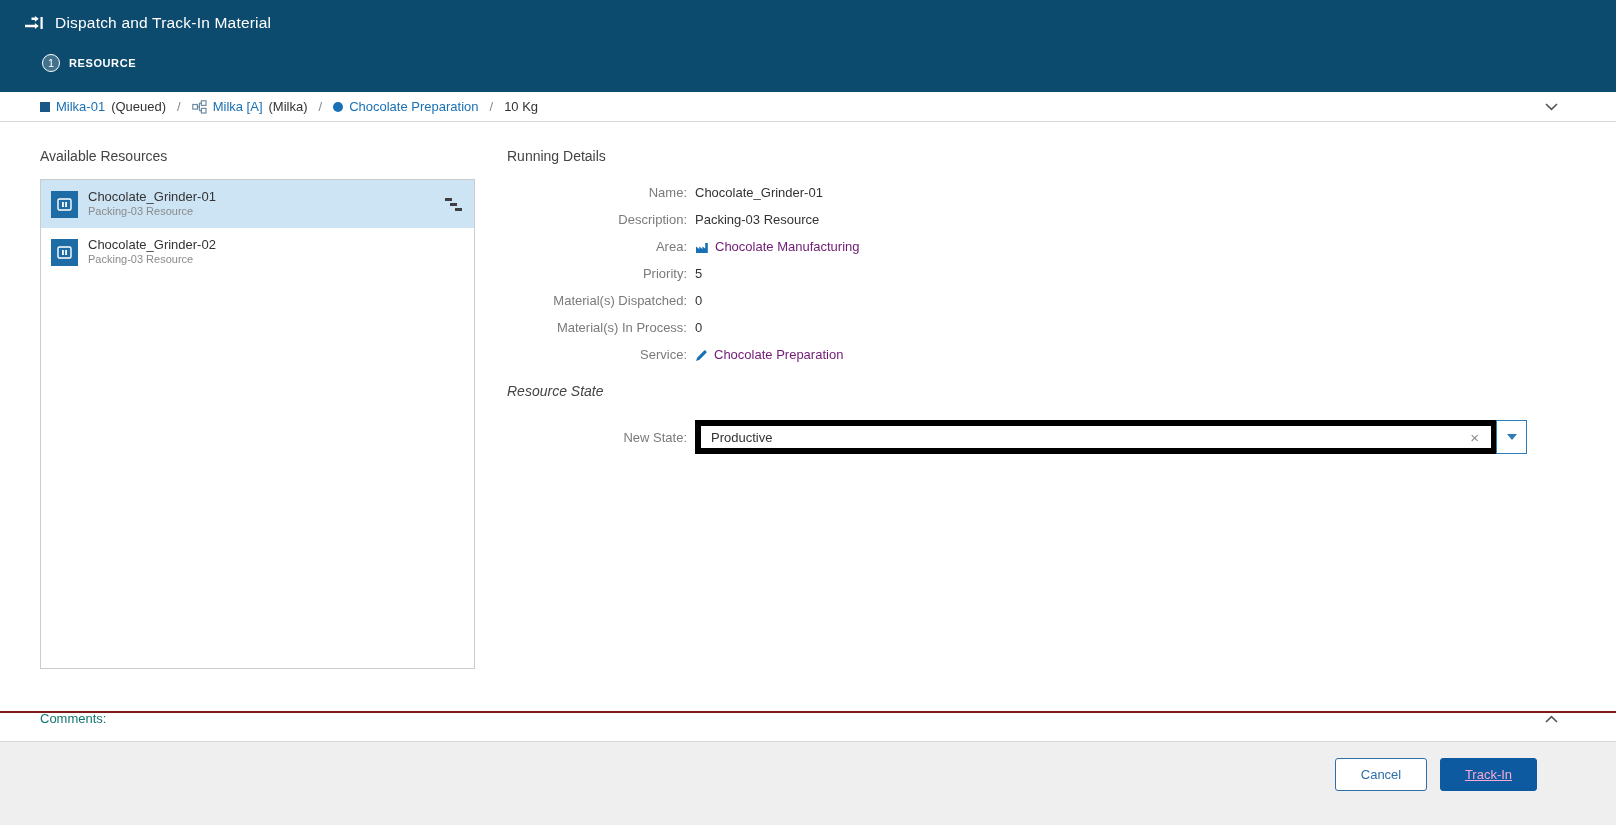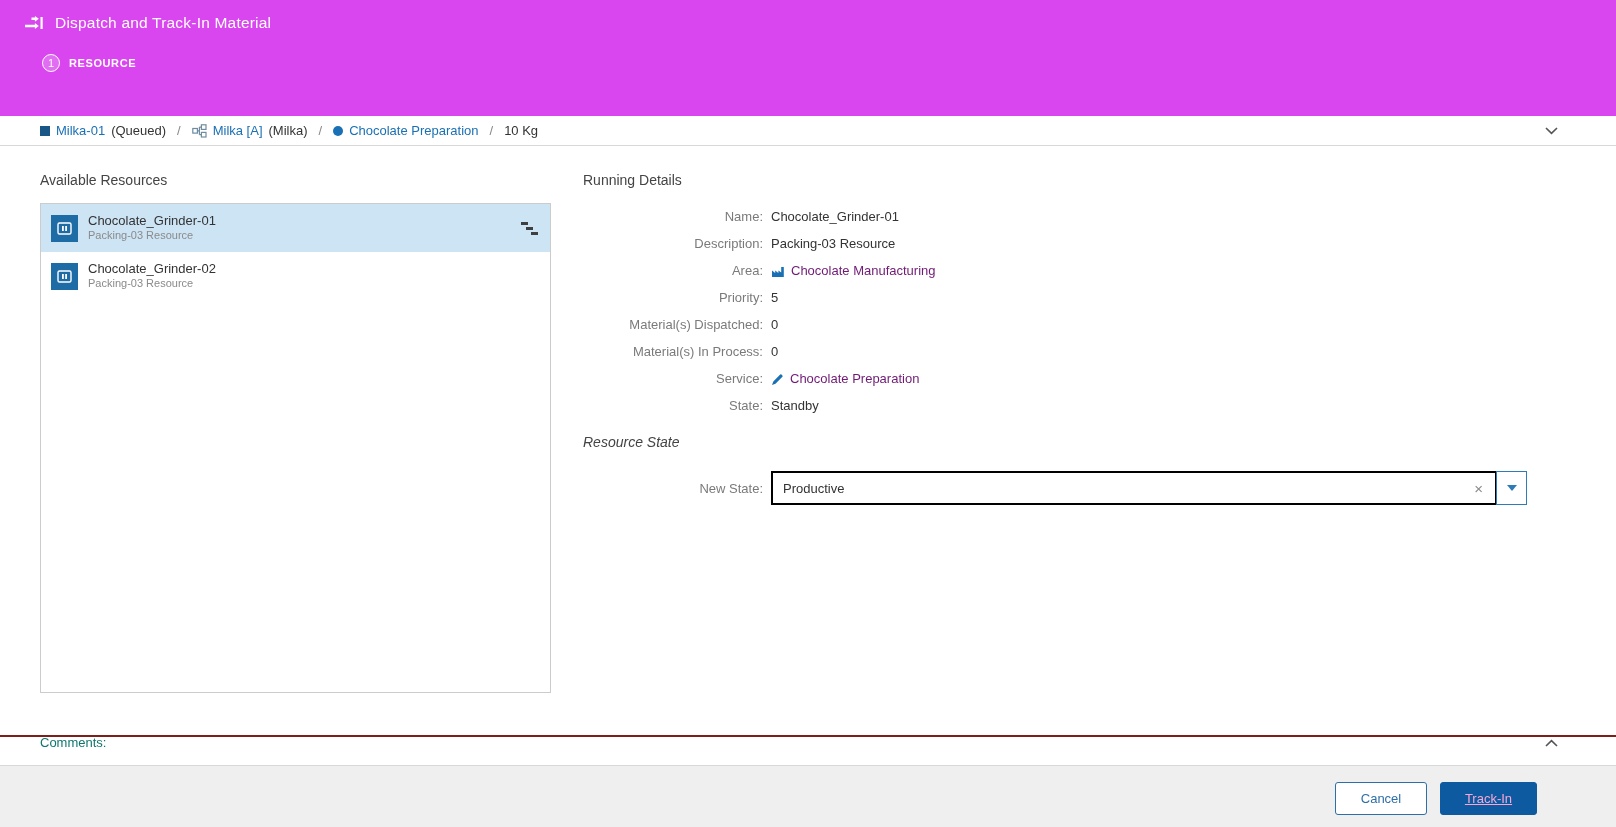--- a/index.html
+++ b/index.html
@@ -6,22 +6,22 @@
   html, body { width: 1616px; height: 827px; overflow: hidden; }
   body {
     font-family: "Liberation Sans", sans-serif;
     font-size: 13px;
     color: #333;
     background: #fff;
   }
 
   
   .header {
-    height: 116px;
-    background: #d946ef;
+    height: 92px;
+    background: #0c4a6e;
     color: #fff;
     padding: 14px 24px 0 24px;
   }
   .header-title-row { display: flex; align-items: center; gap: 11px; }
   .header-title { font-size: 15.5px; font-weight: 400; letter-spacing: .2px; }
   .step-row { margin: 22px 0 0 18px; display: flex; align-items: center; gap: 9px; }
   .step-circle {
     width: 18px; height: 18px; border-radius: 50%;
     border: 1px solid #fff; background: rgba(255,255,255,.22);
     display: flex; align-items: center; justify-content: center;
@@ -42,21 +42,21 @@
   .bc-plain { color: #333; }
   .bc-sep { color: #888; margin: 0 5px; }
   .sq-icon { width: 10px; height: 10px; background: #1B5786; display: inline-block; }
   .dot-icon { width: 10px; height: 10px; border-radius: 50%; background: #1A70B4; display: inline-block; }
   .bc-chevron { margin-left: auto; cursor: pointer; display: flex; align-items: center; }
 
   
   .content { display: flex; height: 589px; padding: 26px 40px 0 40px; }
   .section-title { font-size: 14px; font-weight: 400; color: #444; }
 
-  .left-col { width: 511px; flex: none; }
+  .left-col { width: 435px; flex: none; }
   .left-col .section-title { margin-bottom: 15px; }
   .resource-list { border: 1px solid #ccc; height: 490px; overflow-y: auto; background: #fff; }
   .resource-item { display: flex; align-items: center; gap: 10px; padding: 9px 12px 9px 10px; cursor: pointer; }
   .resource-item.selected { background: #CDE4F5; }
   .res-icon {
     width: 27px; height: 27px; background: #1D6CA6; flex: none;
     display: flex; align-items: center; justify-content: center;
   }
   .res-text { display: flex; flex-direction: column; line-height: 1.25; }
   .res-name { font-size: 13px; color: #333; }
@@ -67,21 +67,21 @@
   .right-col .section-title { margin-bottom: 20px; }
   .detail-row { display: flex; align-items: center; margin-bottom: 9px; min-height: 18px; line-height: 18px; }
   .detail-label { width: 180px; flex: none; text-align: right; color: #7a7a7a; }
   .detail-value { margin-left: 8px; color: #333; display: flex; align-items: center; gap: 6px; }
   .detail-link { color: #701a75; cursor: pointer; text-decoration: none; display: flex; align-items: center; gap: 6px; }
 
   .resource-state-title { margin-top: 19px; font-style: italic; }
   .new-state-row { display: flex; align-items: center; margin-top: 21px; }
   .combo { flex: 1; display: flex; align-items: stretch; height: 34px; margin-left: 8px; margin-right: 49px; }
   .combo-text {
-    flex: 1; border: 2px solid #000000; background: #fff;
+    flex: 1; border: 6px solid #000000; background: #fff;
     display: flex; align-items: center; padding: 0 8px 0 10px;
   }
   .combo-input { flex: 1; border: none; outline: none; font-family: inherit; font-size: 13px; color: #333; background: transparent; }
   .combo-clear { color: #8a8a8a; font-size: 15px; cursor: pointer; padding: 0 4px; line-height: 1; }
   .combo-btn {
     width: 31px; border: 1px solid #2D7BB9; margin-left: -1px; background: #fff;
     display: flex; align-items: center; justify-content: center; cursor: pointer;
   }
   .combo-caret { width: 0; height: 0; border-left: 5px solid transparent; border-right: 5px solid transparent; border-top: 6px solid #2D7BB9; }
 
@@ -239,24 +239,20 @@
         <a class="detail-link">
           <span style="display:flex;align-items:center;">
             <svg width="13" height="13" viewBox="0 0 13 13" fill="#1A70B4">
               <path d="M1 12 L2.3 8.5 L9.2 1.6 a0.9 0.9 0 0 1 1.3 0 L11.4 2.5 a0.9 0.9 0 0 1 0 1.3 L4.5 10.7 Z"></path>
             </svg>
           </span>
           <span>Chocolate Preparation</span>
         </a>
       </span>
     </div>
-    <div class="detail-row">
-      <span class="detail-label">State:</span>
-      <span class="detail-value">Standby</span>
-    </div>
 
     <div class="section-title resource-state-title">Resource State</div>
 
     <div class="new-state-row">
       <span class="detail-label">New State:</span>
       <div class="combo">
         <div class="combo-text">
           <input class="combo-input" type="text" value="Productive" style="">
           <span class="combo-clear">×</span>
         </div>

